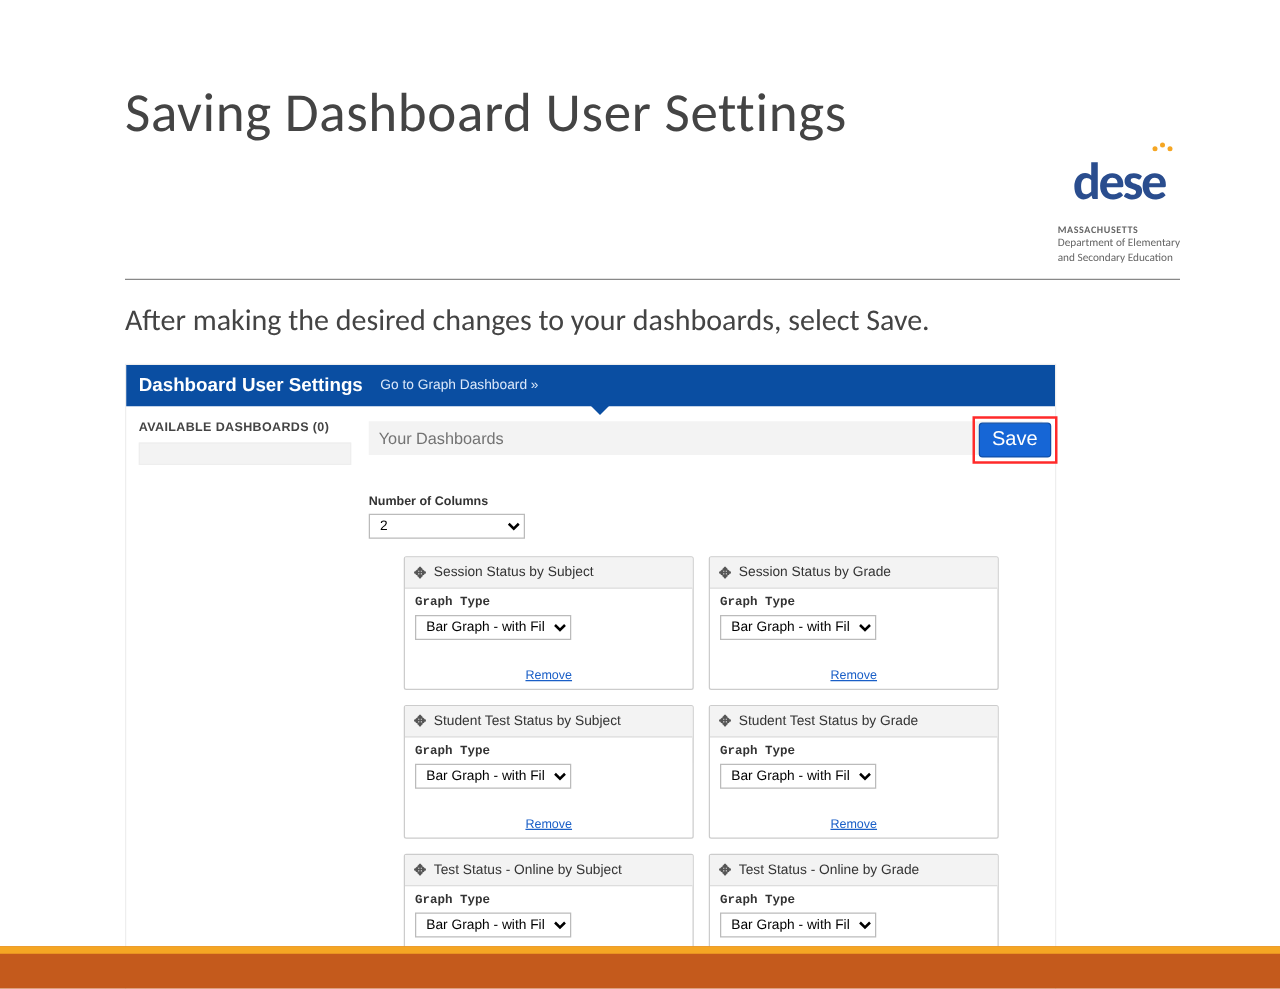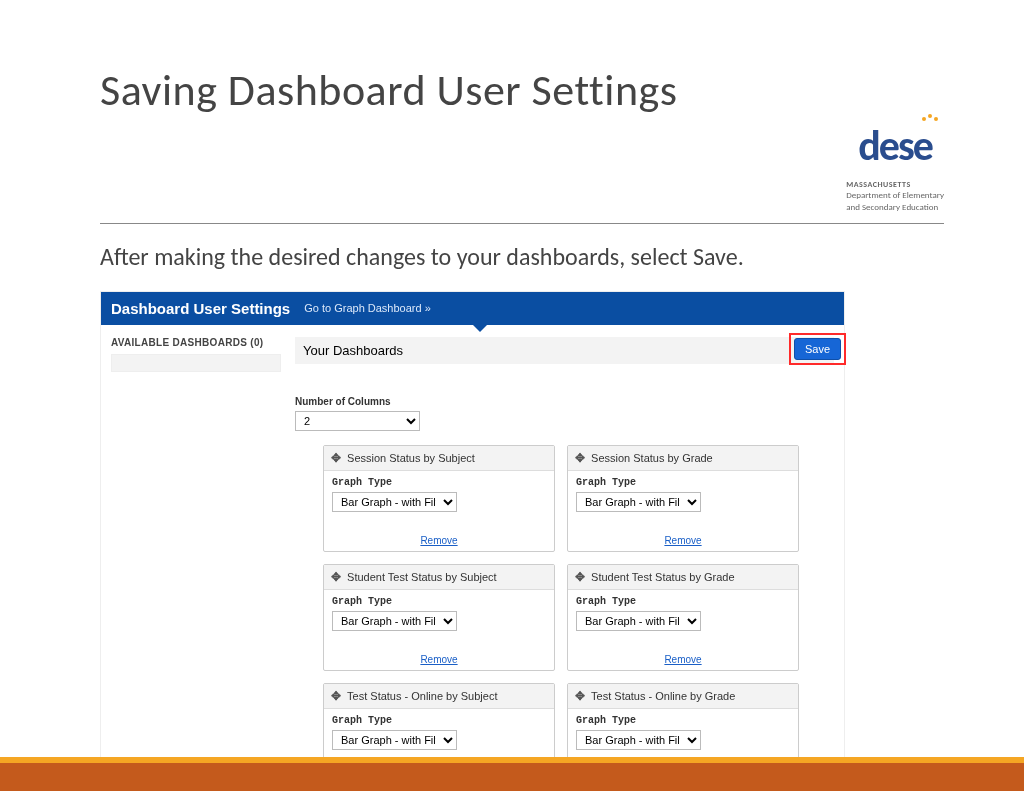--- a/index.html
+++ b/index.html
@@ -20,23 +20,23 @@
   .app-header { background: #0a4ea2; color: #fff; padding: 8px 10px; display: flex; align-items: center; gap: 14px; position: relative; }
   .app-header-title { font-size: 15px; font-weight: 700; }
   .app-header-link { font-size: 11px; color: #dbe8fa; }
   .app-header-caret { position: absolute; left: 370px; bottom: -7px; width: 0; height: 0; border-left: 9px solid transparent; border-right: 9px solid transparent; border-top: 9px solid #0a4ea2; }
   .app-body { display: flex; padding: 12px 10px 8px 10px; gap: 14px; }
   .left-col { width: 170px; }
   .avail-title { font-size: 10px; font-weight: 700; color: #444; letter-spacing: 0.3px; margin-bottom: 6px; }
   .avail-box { width: 170px; height: 18px; background: #f3f3f3; border: 1px solid #eee; }
   .right-col { flex: 1; }
   .your-dash-bar { background: #f3f3f3; padding: 6px 8px; display: flex; align-items: center; justify-content: space-between; margin-bottom: 10px; position: relative; }
-  .your-dash-label { font-size: 13px; color: #000000; }
+  .your-dash-label { font-size: 13px; color: #737373; }
   .save-wrap { position: absolute; right: -12px; top: -4px; border: 2px solid #ff2a2a; padding: 3px; }
-  .save-btn { background: #1666d6; color: #fff; border: 1px solid #0f4fa8; border-radius: 3px; padding: 4px 10px; font-size: 11px; cursor: pointer; }
+  .save-btn { background: #1666d6; color: #fff; border: 1px solid #0f4fa8; border-radius: 3px; padding: 4px 10px; font-size: 16px; cursor: pointer; }
   .num-cols-label { font-size: 10px; font-weight: 700; color: #333; margin-bottom: 4px; margin-top: 32px; }
   .select { border: 1px solid #bbb; background: #fff; font-size: 11px; padding: 2px 4px; width: 125px; height: 20px; }
   .cards { display: flex; gap: 12px; margin-top: 14px; flex-wrap: wrap; width: 480px; margin-left: 28px; }
   .card { width: 232px; border: 1px solid #ccc; border-radius: 2px; background: #fff; }
   .card-head { background: #f3f3f3; border-bottom: 1px solid #ddd; padding: 5px 7px; display: flex; align-items: center; gap: 6px; font-size: 11px; color: #333; }
   .move-icon { font-size: 12px; color: #555; font-weight: 700; }
   .card-body { padding: 6px 8px 4px 8px; }
   .gtype { font-size: 10px; font-weight: 700; color: #333; margin-bottom: 4px; font-family: Liberation Mono, monospace; }
   .card-foot { text-align: center; padding: 0 8px 5px 8px; margin-top: 18px; }
   .remove-link { font-size: 10px; color: #1a5fc7; text-decoration: underline; cursor: pointer; }

